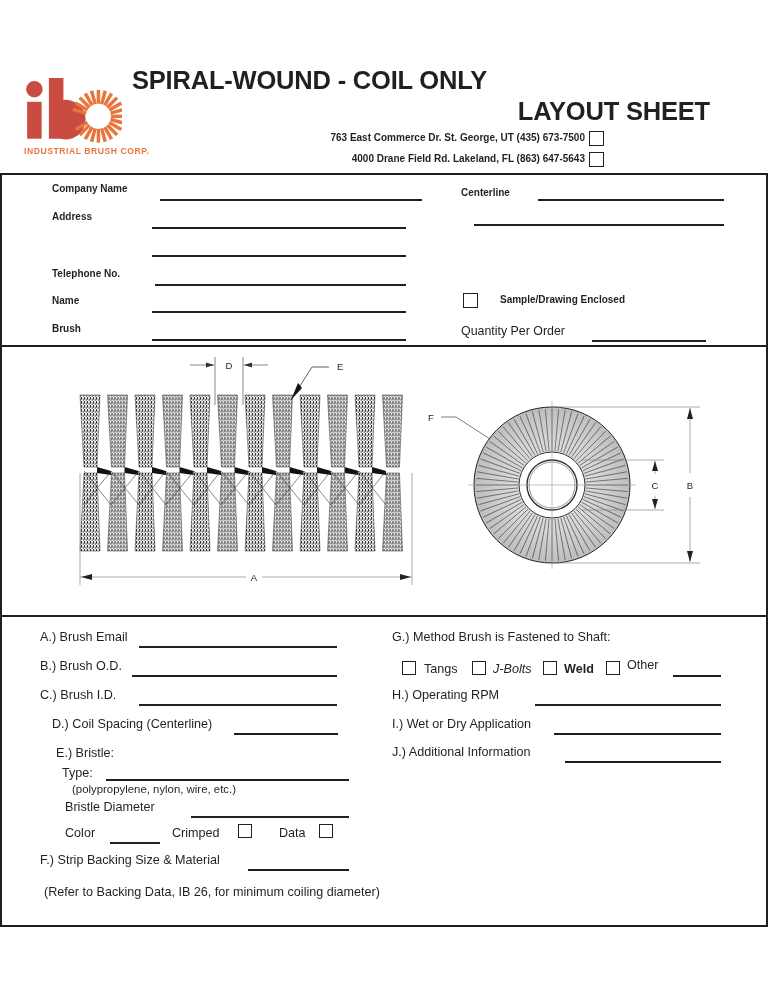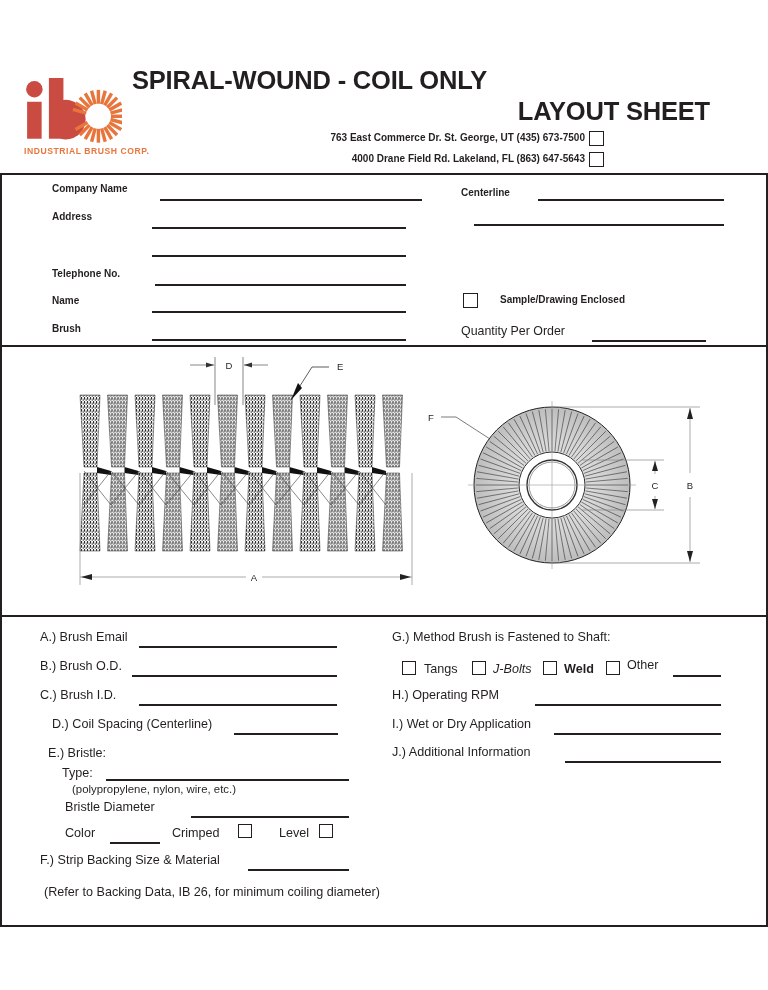--- a/index.html
+++ b/index.html
@@ -406,34 +406,34 @@
 
     <div class="lbl" style="left:40px;top:659px;">B.) Brush O.D.</div>
     <div class="line" style="left:132px;top:675px;width:205px;"></div>
 
     <div class="lbl" style="left:40px;top:688px;">C.) Brush I.D.</div>
     <div class="line" style="left:139px;top:704px;width:198px;"></div>
 
     <div class="lbl" style="left:40px;top:717px;margin-left:12px;">D.) Coil Spacing (Centerline)</div>
     <div class="line" style="left:234px;top:733px;width:104px;"></div>
 
-    <div class="lbl" style="left:48px;top:746px;">E.) Bristle:</div>
+    <div class="lbl" style="left:56px;top:746px;">E.) Bristle:</div>
 
     <div class="lbl" style="left:62px;top:766px;">Type:</div>
     <div class="line" style="left:106px;top:779px;width:243px;"></div>
     <div class="lbl sm" style="left:72px;top:783px;">(polypropylene, nylon, wire, etc.)</div>
 
     <div class="lbl" style="left:65px;top:800px;">Bristle Diameter</div>
     <div class="line" style="left:191px;top:816px;width:158px;"></div>
 
     <div class="lbl" style="left:65px;top:826px;">Color</div>
     <div class="line" style="left:110px;top:842px;width:50px;"></div>
     <div class="lbl" style="left:172px;top:826px;">Crimped</div>
     <div class="cbx cb" style="left:238px;top:824px;"></div>
-    <div class="lbl" style="left:279px;top:826px;">Level</div>
+    <div class="lbl" style="left:279px;top:826px;">Data</div>
     <div class="cbx cb" style="left:319px;top:824px;"></div>
 
     <div class="lbl" style="left:40px;top:853px;">F.) Strip Backing Size &amp; Material</div>
     <div class="line" style="left:248px;top:869px;width:101px;"></div>
 
     <div class="lbl" style="left:44px;top:885px;">(Refer to Backing Data, IB 26, for minimum coiling diameter)</div>
 
     <div class="lbl" style="left:392px;top:630px;">G.) Method Brush is Fastened to Shaft:</div>
 
     <div class="cbx cb" style="left:402px;top:661px;"></div>

